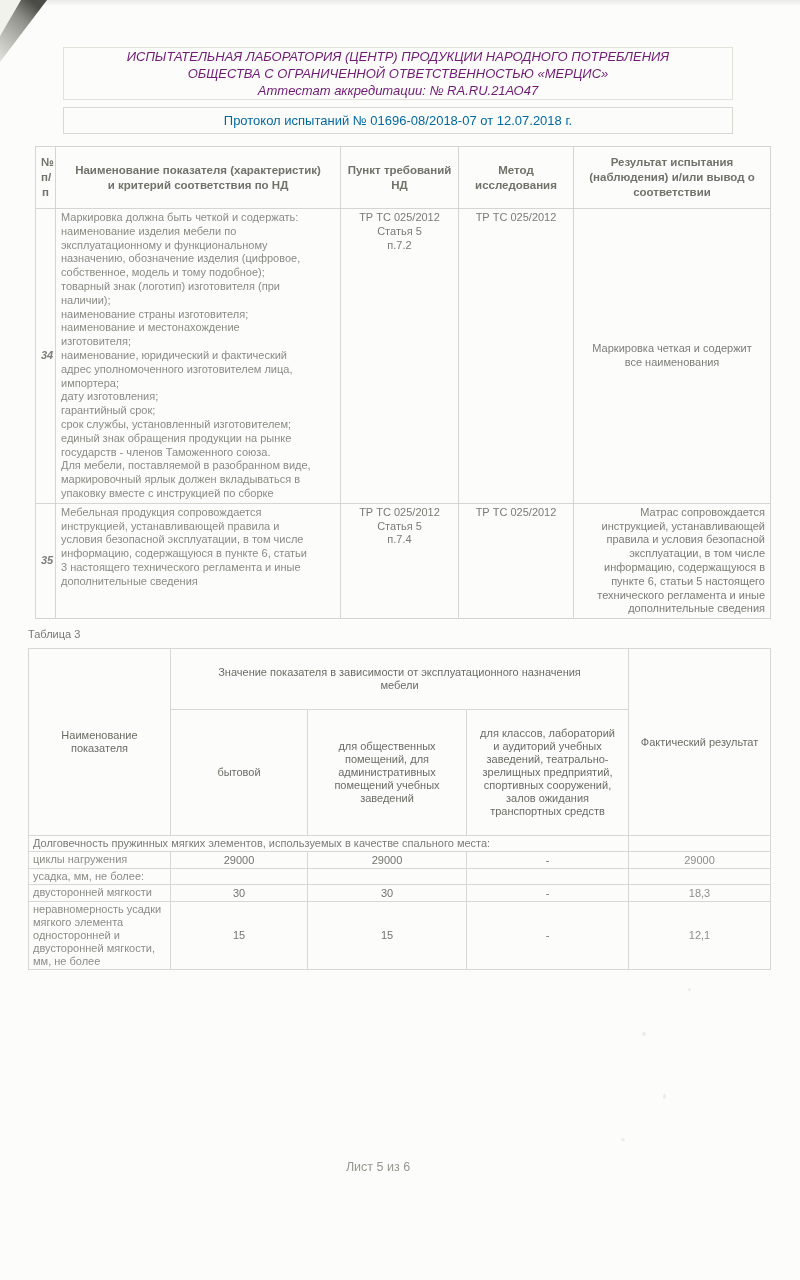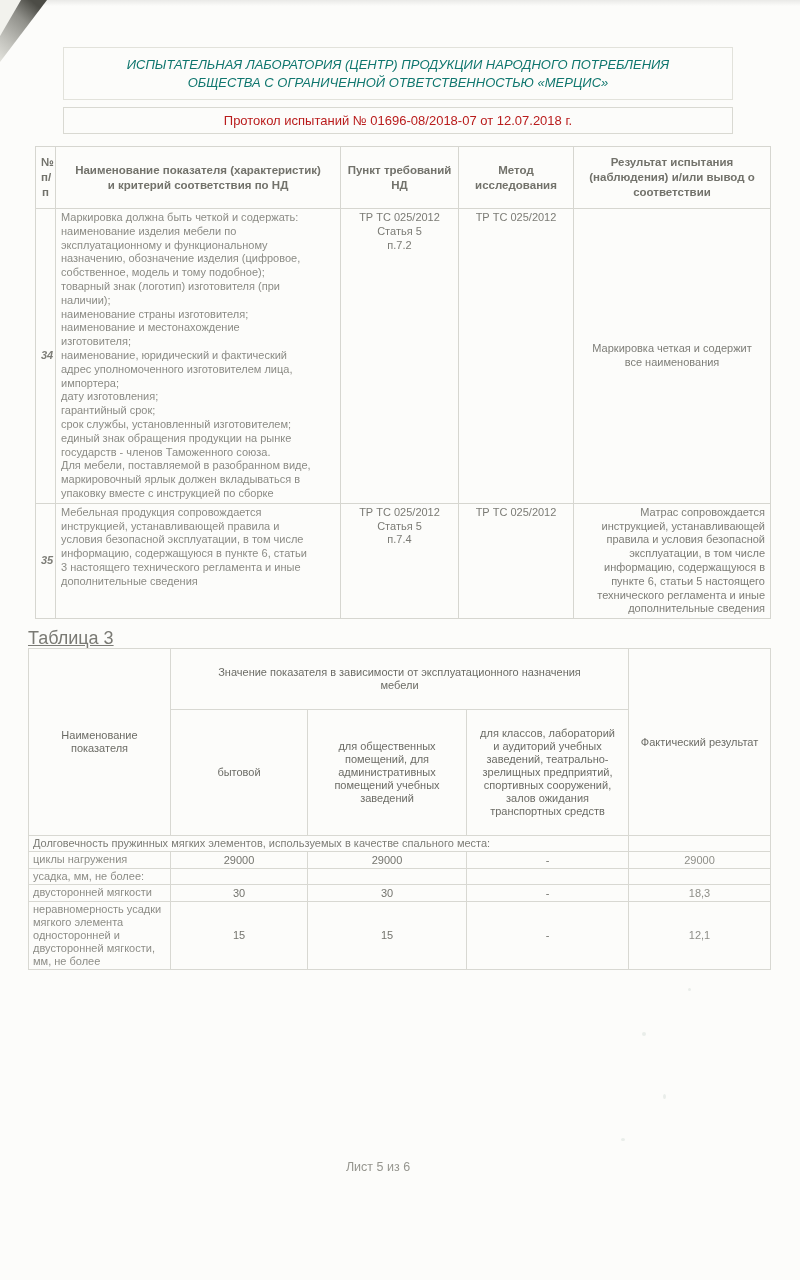--- a/index.html
+++ b/index.html
@@ -16,47 +16,47 @@
     background:linear-gradient(rgba(70,70,64,0.10), rgba(70,70,64,0));
   }
   .corner-fold { position:absolute; top:0; left:0; }
 
   
   .lab-box {
     position:absolute; left:63px; top:47px; width:670px; height:53px;
     border:1px solid #e2e2db;
     display:flex; flex-direction:column; justify-content:center;
     text-align:center; font-style:italic;
-    color:#0f766e; font-size:13px; line-height:17.3px;
+    color:#701a75; font-size:13px; line-height:17.3px;
   }
   .protocol-box {
     position:absolute; left:63px; top:107px; width:670px; height:27px;
     border:1px solid #d9d9d2;
     display:flex; align-items:center; justify-content:center;
-    color:#b91c1c; font-size:13px;
+    color:#0369a1; font-size:13px;
   }
 
   table { border-collapse:collapse; table-layout:fixed; }
   th, td { white-space:pre-line; }
 
   
   .t1 { position:absolute; left:35px; top:146px; width:735px; }
   .t1 th, .t1 td { border:1px solid #d6d6d0; padding:2px 5px; font-size:11px; line-height:13.8px; }
   .t1 thead th {
     height:62px; text-align:center; vertical-align:middle;
     font-weight:bold; color:#72726b; font-size:11.5px; line-height:15px;
   }
   .t1 td.num { text-align:right; vertical-align:middle; font-style:italic; color:#7d7d77;font-weight:bold; }
   .t1 td.indicator { text-align:left; vertical-align:top; color:#8b8b85; }
   .t1 td.clause, .t1 td.method { text-align:center; vertical-align:top; color:#7b7b75; }
   .t1 td.result-mid { text-align:center; vertical-align:middle; color:#7d7d77; }
   .t1 td.result-top { text-align:right; vertical-align:top; color:#7d7d77; }
 
   
-  .t3-caption { position:absolute; left:28px; top:628px; font-size:18px; color:#7a7a74;text-decoration:underline; }
+  .t3-caption { position:absolute; left:28px; top:628px; font-size:11px; color:#7a7a74; }
   .t3 { position:absolute; left:28px; top:648px; width:742px; }
   .t3 th, .t3 td { border:1px solid #d8d8d2; font-size:11px; }
   .t3 thead th {
     font-weight:normal; color:#6c6c66; text-align:center; vertical-align:middle;
     padding:17px 3px; line-height:13px;
   }
   .t3 thead th.sub { line-height:13px; }
   .t3 td { padding:1px 4px; line-height:13px;margin-left:18px; }
   .t3 .section td { text-align:left; color:#7c7c76; height:16px; }
   .t3 td.label { text-align:left; vertical-align:top; color:#8d8d87; }
@@ -84,20 +84,21 @@
       <stop offset="1" stop-color="#e2e2dc"></stop>
     </linearGradient>
   </defs>
   <polygon points="0,0 21,0 0,36" fill="#f2f2ed"></polygon>
   <polygon points="21,0 47,0 0,62 0,36" fill="url(#foldGrad)"></polygon>
 </svg>
 
 <div class="lab-box">
   <div>ИСПЫТАТЕЛЬНАЯ ЛАБОРАТОРИЯ (ЦЕНТР) ПРОДУКЦИИ НАРОДНОГО ПОТРЕБЛЕНИЯ</div>
   <div>ОБЩЕСТВА С ОГРАНИЧЕННОЙ ОТВЕТСТВЕННОСТЬЮ «МЕРЦИС»</div>
+  <div>Аттестат аккредитации: № RA.RU.21АО47</div>
 </div>
 
 <div class="protocol-box">
   <span>Протокол испытаний № 01696-08/2018-07 от 12.07.2018 г.</span>
 </div>
 
 <table class="t1">
   <colgroup>
     <col style="width:20px">
       <col style="width:285px">

